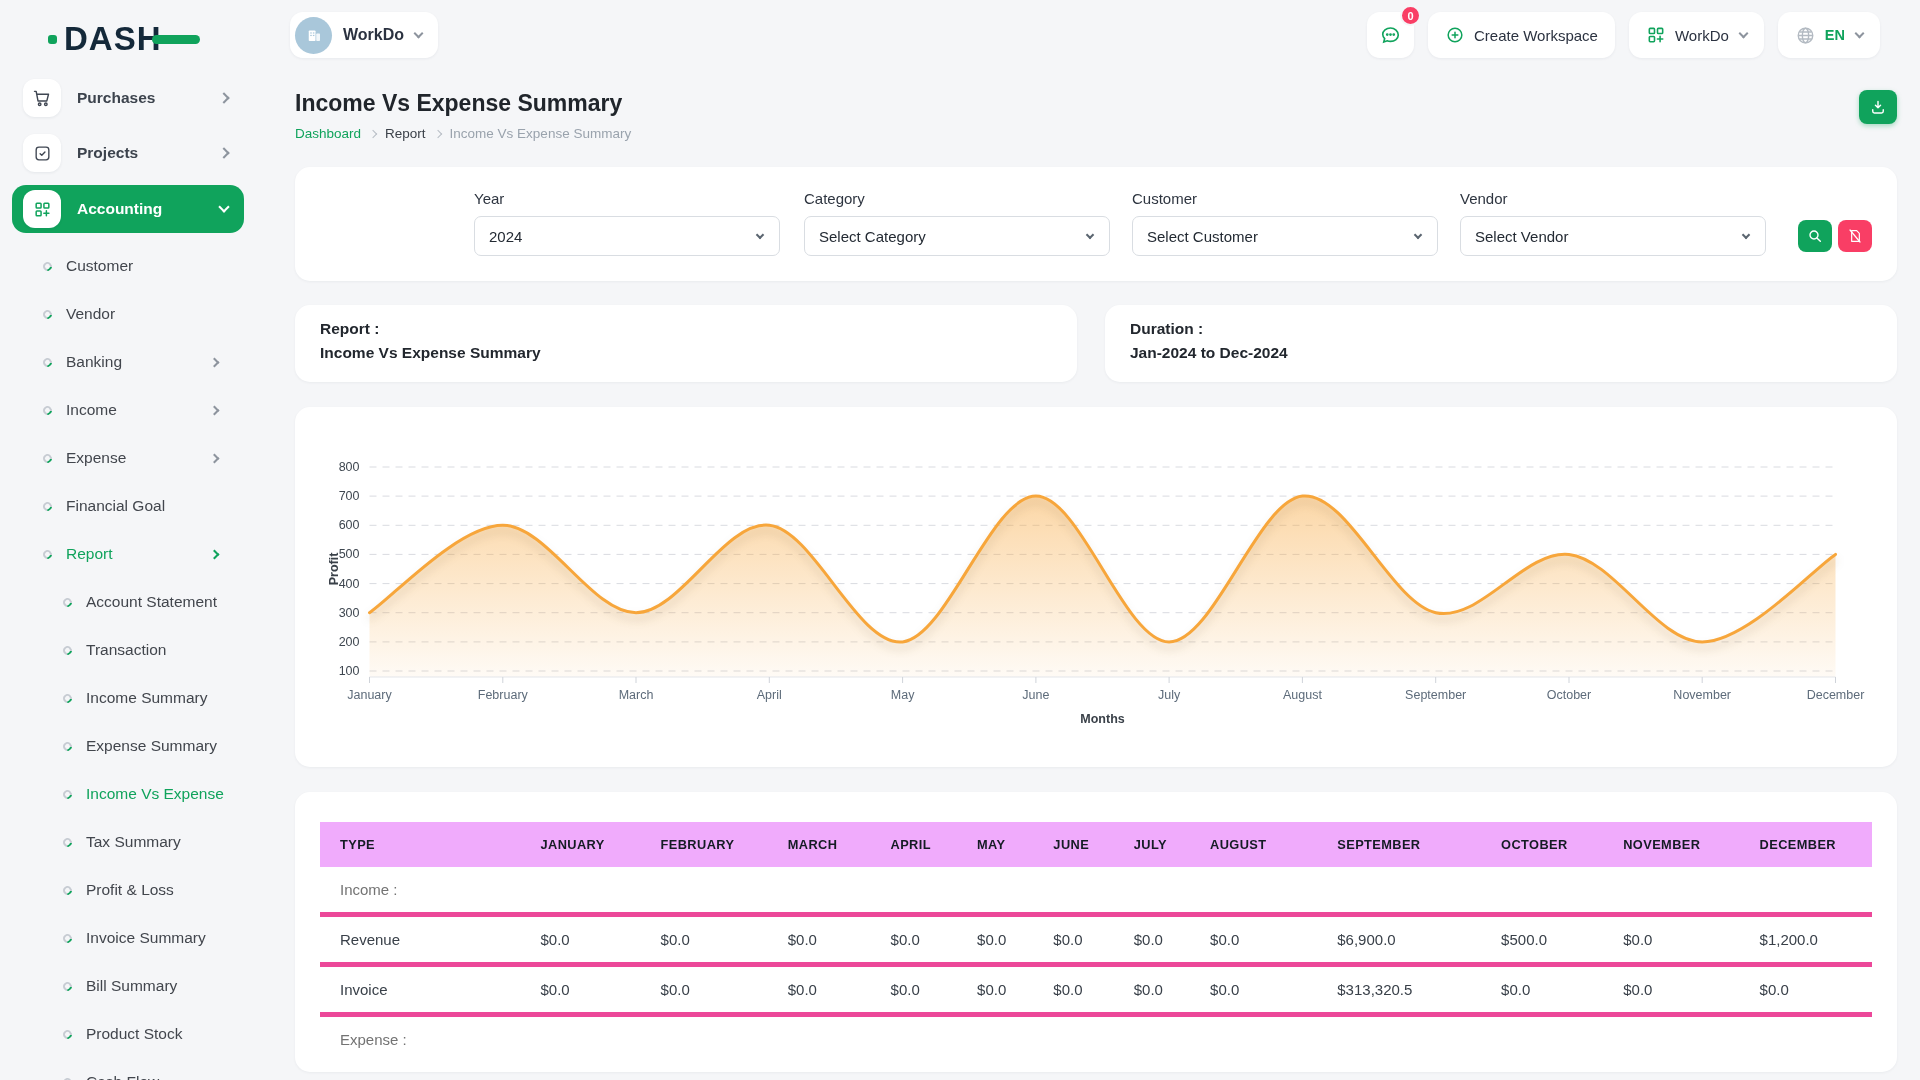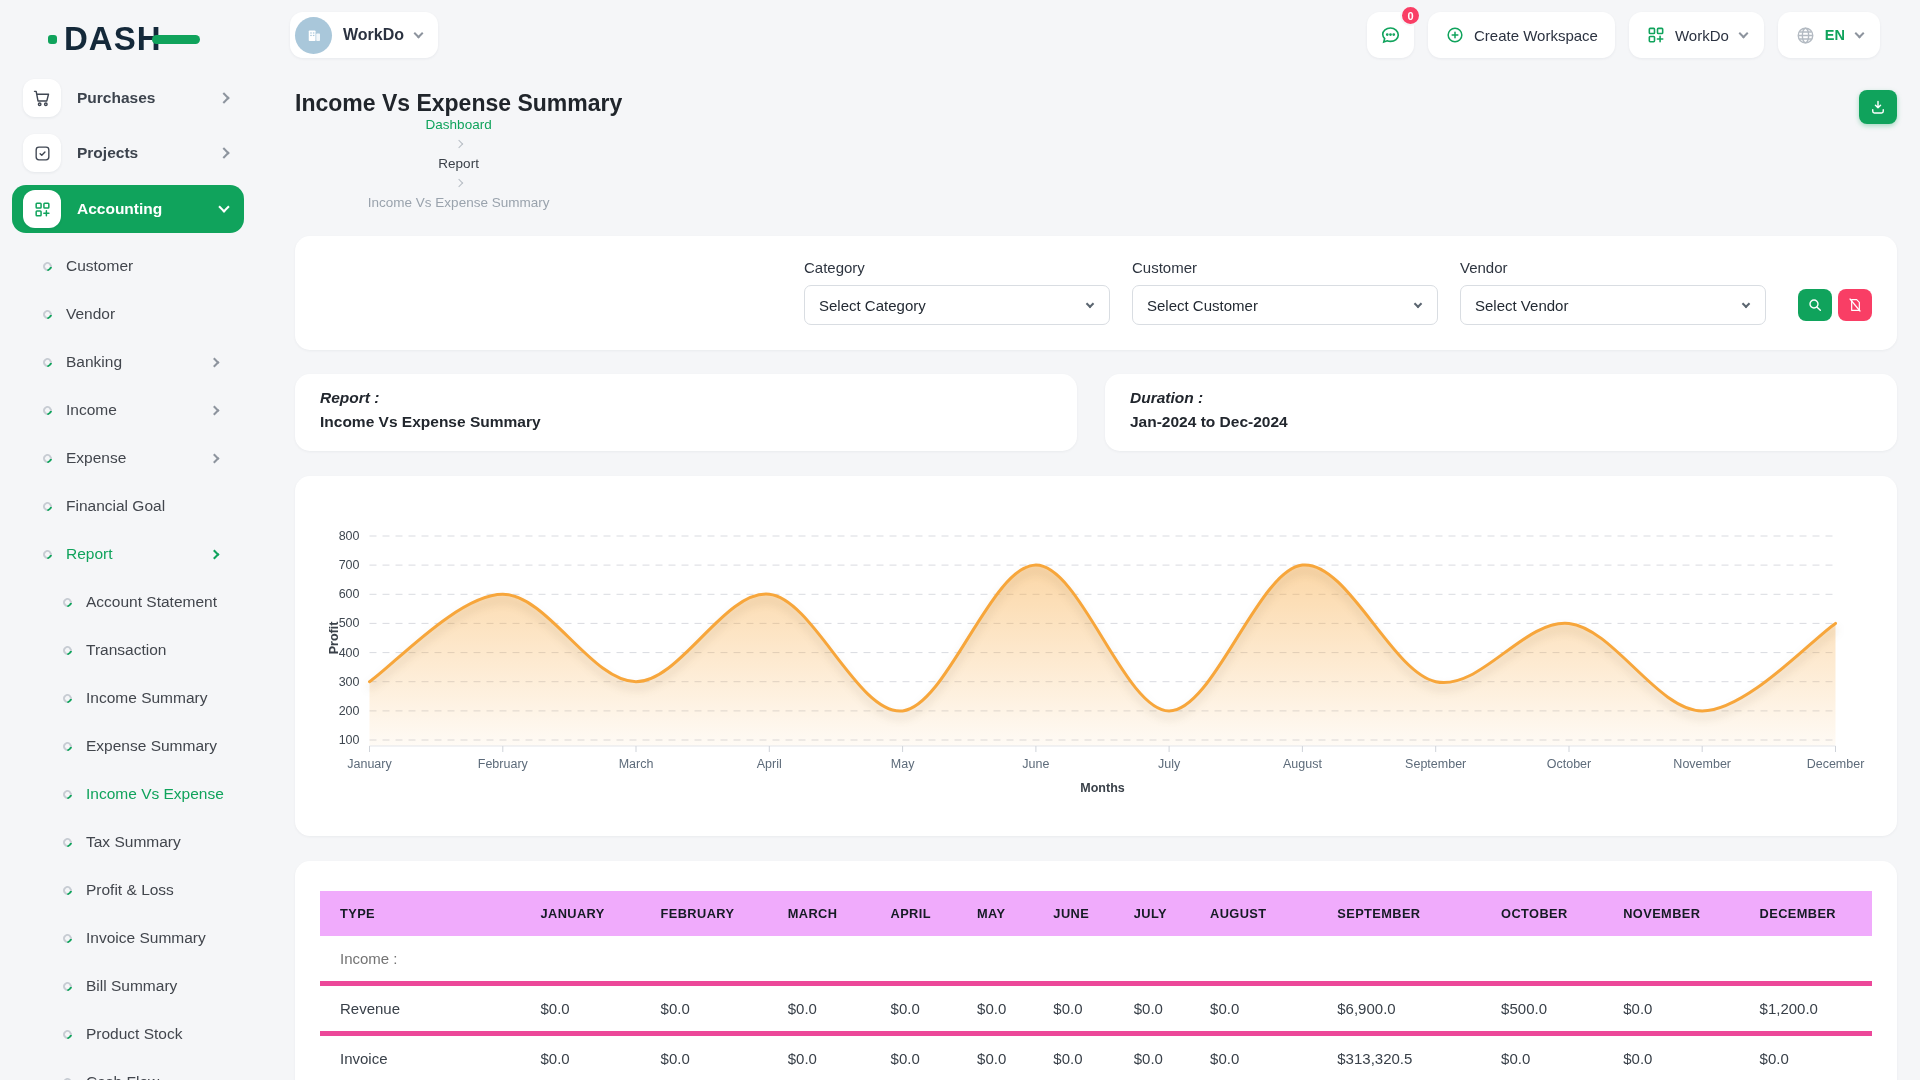--- a/index.html
+++ b/index.html
@@ -48,21 +48,21 @@
     background:var(--pink); color:#fff; font-size:11px; font-weight:700; display:flex;
     align-items:center; justify-content:center; border:2px solid #f5f6f8; }
   .hdr-btn { padding:0 17px; gap:9px; font-size:15px; color:#2b3240; }
   .hdr-btn .chev { margin:0 0 0 2px; width:7px; height:7px; transform:rotate(45deg); margin-top:-4px; }
   .lang-en { color:var(--green); font-weight:700; font-size:14.5px; }
 
   
   .main { position:absolute; left:260px; top:70px; width:1664px; padding:0 27px 0 35px; }
   .page-head { display:flex; align-items:flex-start; margin-top:20px; }
   .page-title { font-size:23px; font-weight:700; color:#20252b; }
-  .breadcrumb { font-size:13.5px; display:flex; align-items:center; gap:9px;flex-direction:column; }
+  .breadcrumb { margin-top:9px; font-size:13.5px; display:flex; align-items:center; gap:9px; }
   .breadcrumb a { color:var(--green); text-decoration:none; cursor:pointer; }
   .bc-sep { width:6px; height:6px; border-right:1.6px solid #b7bdc5; border-bottom:1.6px solid #b7bdc5;
     transform:rotate(-45deg); }
   .bc-mid { color:#3b4149; }
   .bc-cur { color:#9aa3ad; }
   .dl-btn { margin-left:auto; width:38px; height:34px; border-radius:8px; background:var(--green);
     border:none; display:flex; align-items:center; justify-content:center; cursor:pointer;
     box-shadow:0 2px 5px rgba(16,163,92,.35); }
 
   .card { background:#fff; border-radius:15px; box-shadow:0 1px 3px rgba(20,40,60,.05); }
@@ -80,21 +80,21 @@
   .sq-btn.search { background:var(--green); left:1503px; }
   .sq-btn.reset { background:var(--pink); left:1543px; }
 
   
   .cards-row { display:flex; gap:28px; margin-top:24px; }
   .sum-card { height:77px; padding:15px 25px; }
   .sum-card.one { width:782px; }
   .sum-card.two { flex:1; }
   .sum-label { font-size:15.5px; font-weight:700; color:#22272e; }
   .sum-value { font-size:15.5px; font-weight:700; color:#22272e; margin-top:6px; }
-  .sum-card .sum-label { font-weight:600;font-style:italic; }
+  .sum-card .sum-label { font-weight:600; }
 
   
   .chart-card { margin-top:25px; height:360px; padding:22px 24px; }
   .chart-wrap svg text { font-family:"Liberation Sans", sans-serif; }
 
   
   .table-card { margin-top:25px; padding:30px 25px 10px 25px; min-height:235px; }
   table { width:100%; border-collapse:collapse; table-layout:fixed; }
   thead th { background:#f0abfc; text-align:left; padding:15px 20px; font-size:12.8px;
     letter-spacing:.4px; color:#151b24; font-weight:700; }
@@ -300,20 +300,27 @@
     </div>
     <button class="dl-btn">
       <svg width="18" height="18" viewBox="0 0 24 24" fill="none" stroke="#fff" stroke-width="1.9" stroke-linecap="round" stroke-linejoin="round">
           <path d="M12 4.5v8.5m0 0l-3.4-3.4M12 13l3.4-3.4"></path>
           <path d="M5 15.5v2.3A2.2 2.2 0 0 0 7.2 20h9.6a2.2 2.2 0 0 0 2.2-2.2v-2.3"></path>
         </svg>
     </button>
   </div>
 
   <section class="card filter-card">
+    <div class="f-col" style="left:179px">
+      <div class="f-label">Year</div>
+      <div class="f-select">
+          <span>2024</span>
+          <span class="chev"></span>
+        </div>
+    </div>
     <div class="f-col" style="left:509px">
       <div class="f-label">Category</div>
       <div class="f-select">
           <span>Select Category</span>
           <span class="chev"></span>
         </div>
     </div>
     <div class="f-col" style="left:837px">
       <div class="f-label">Customer</div>
       <div class="f-select">

